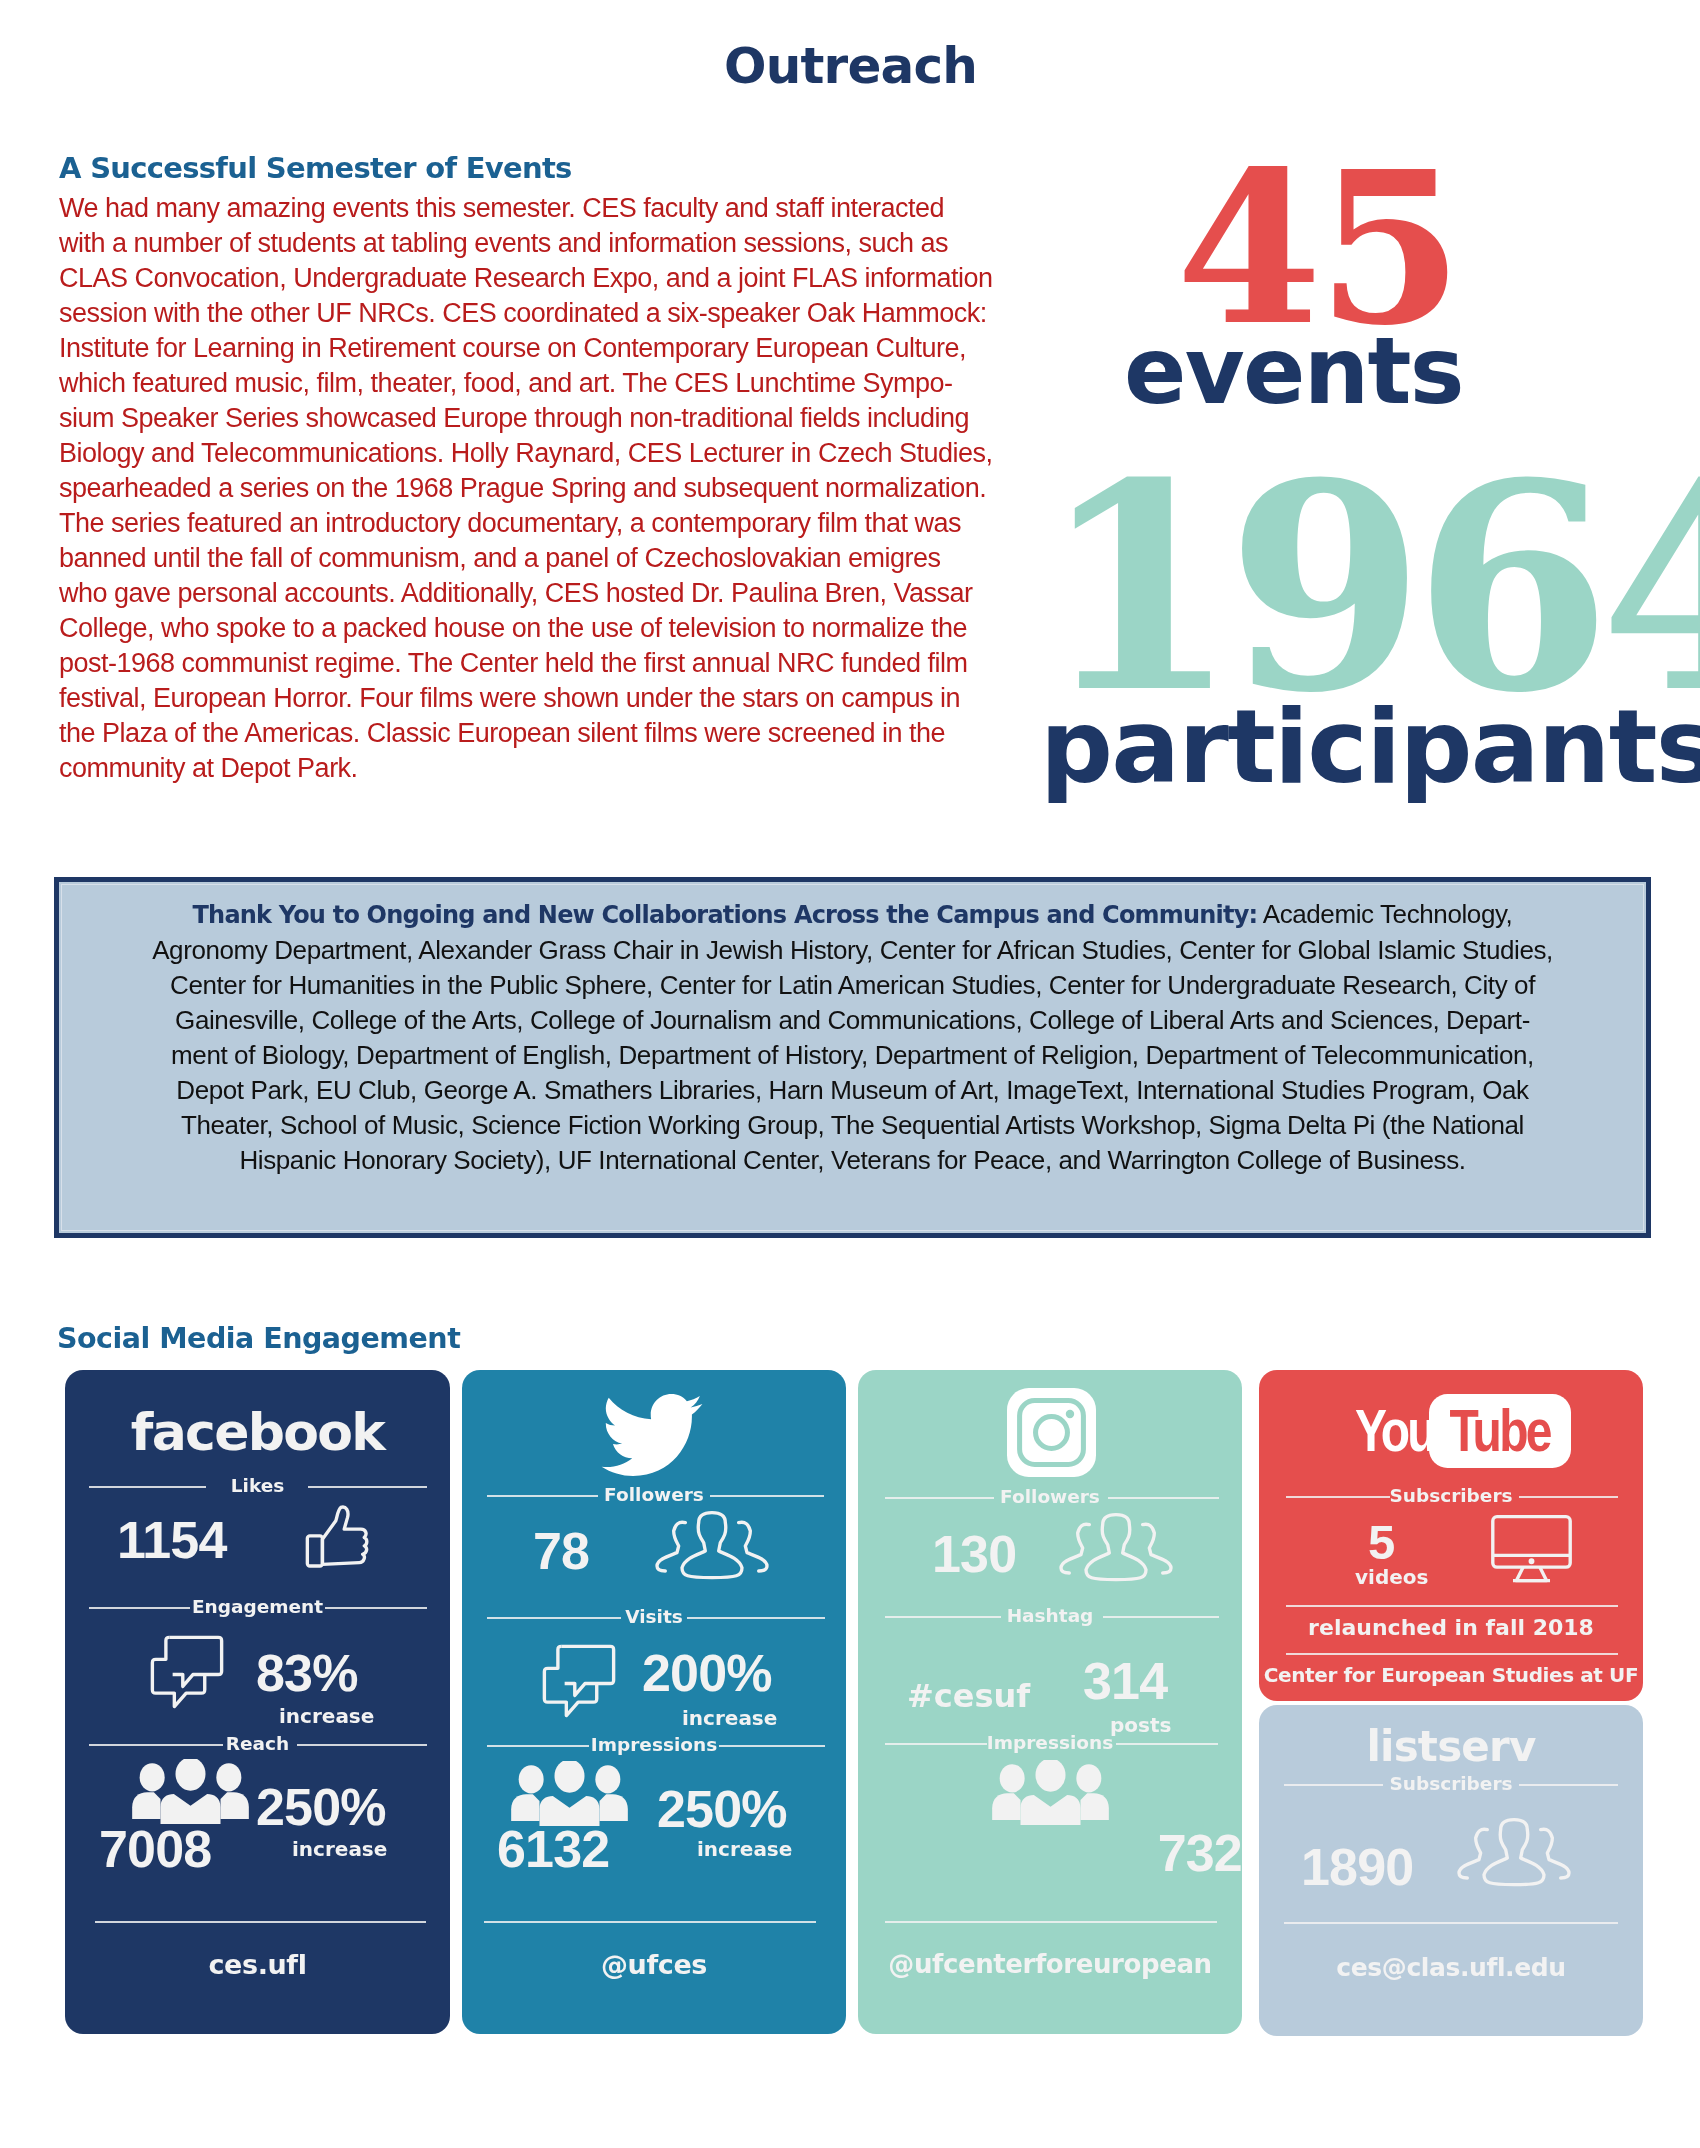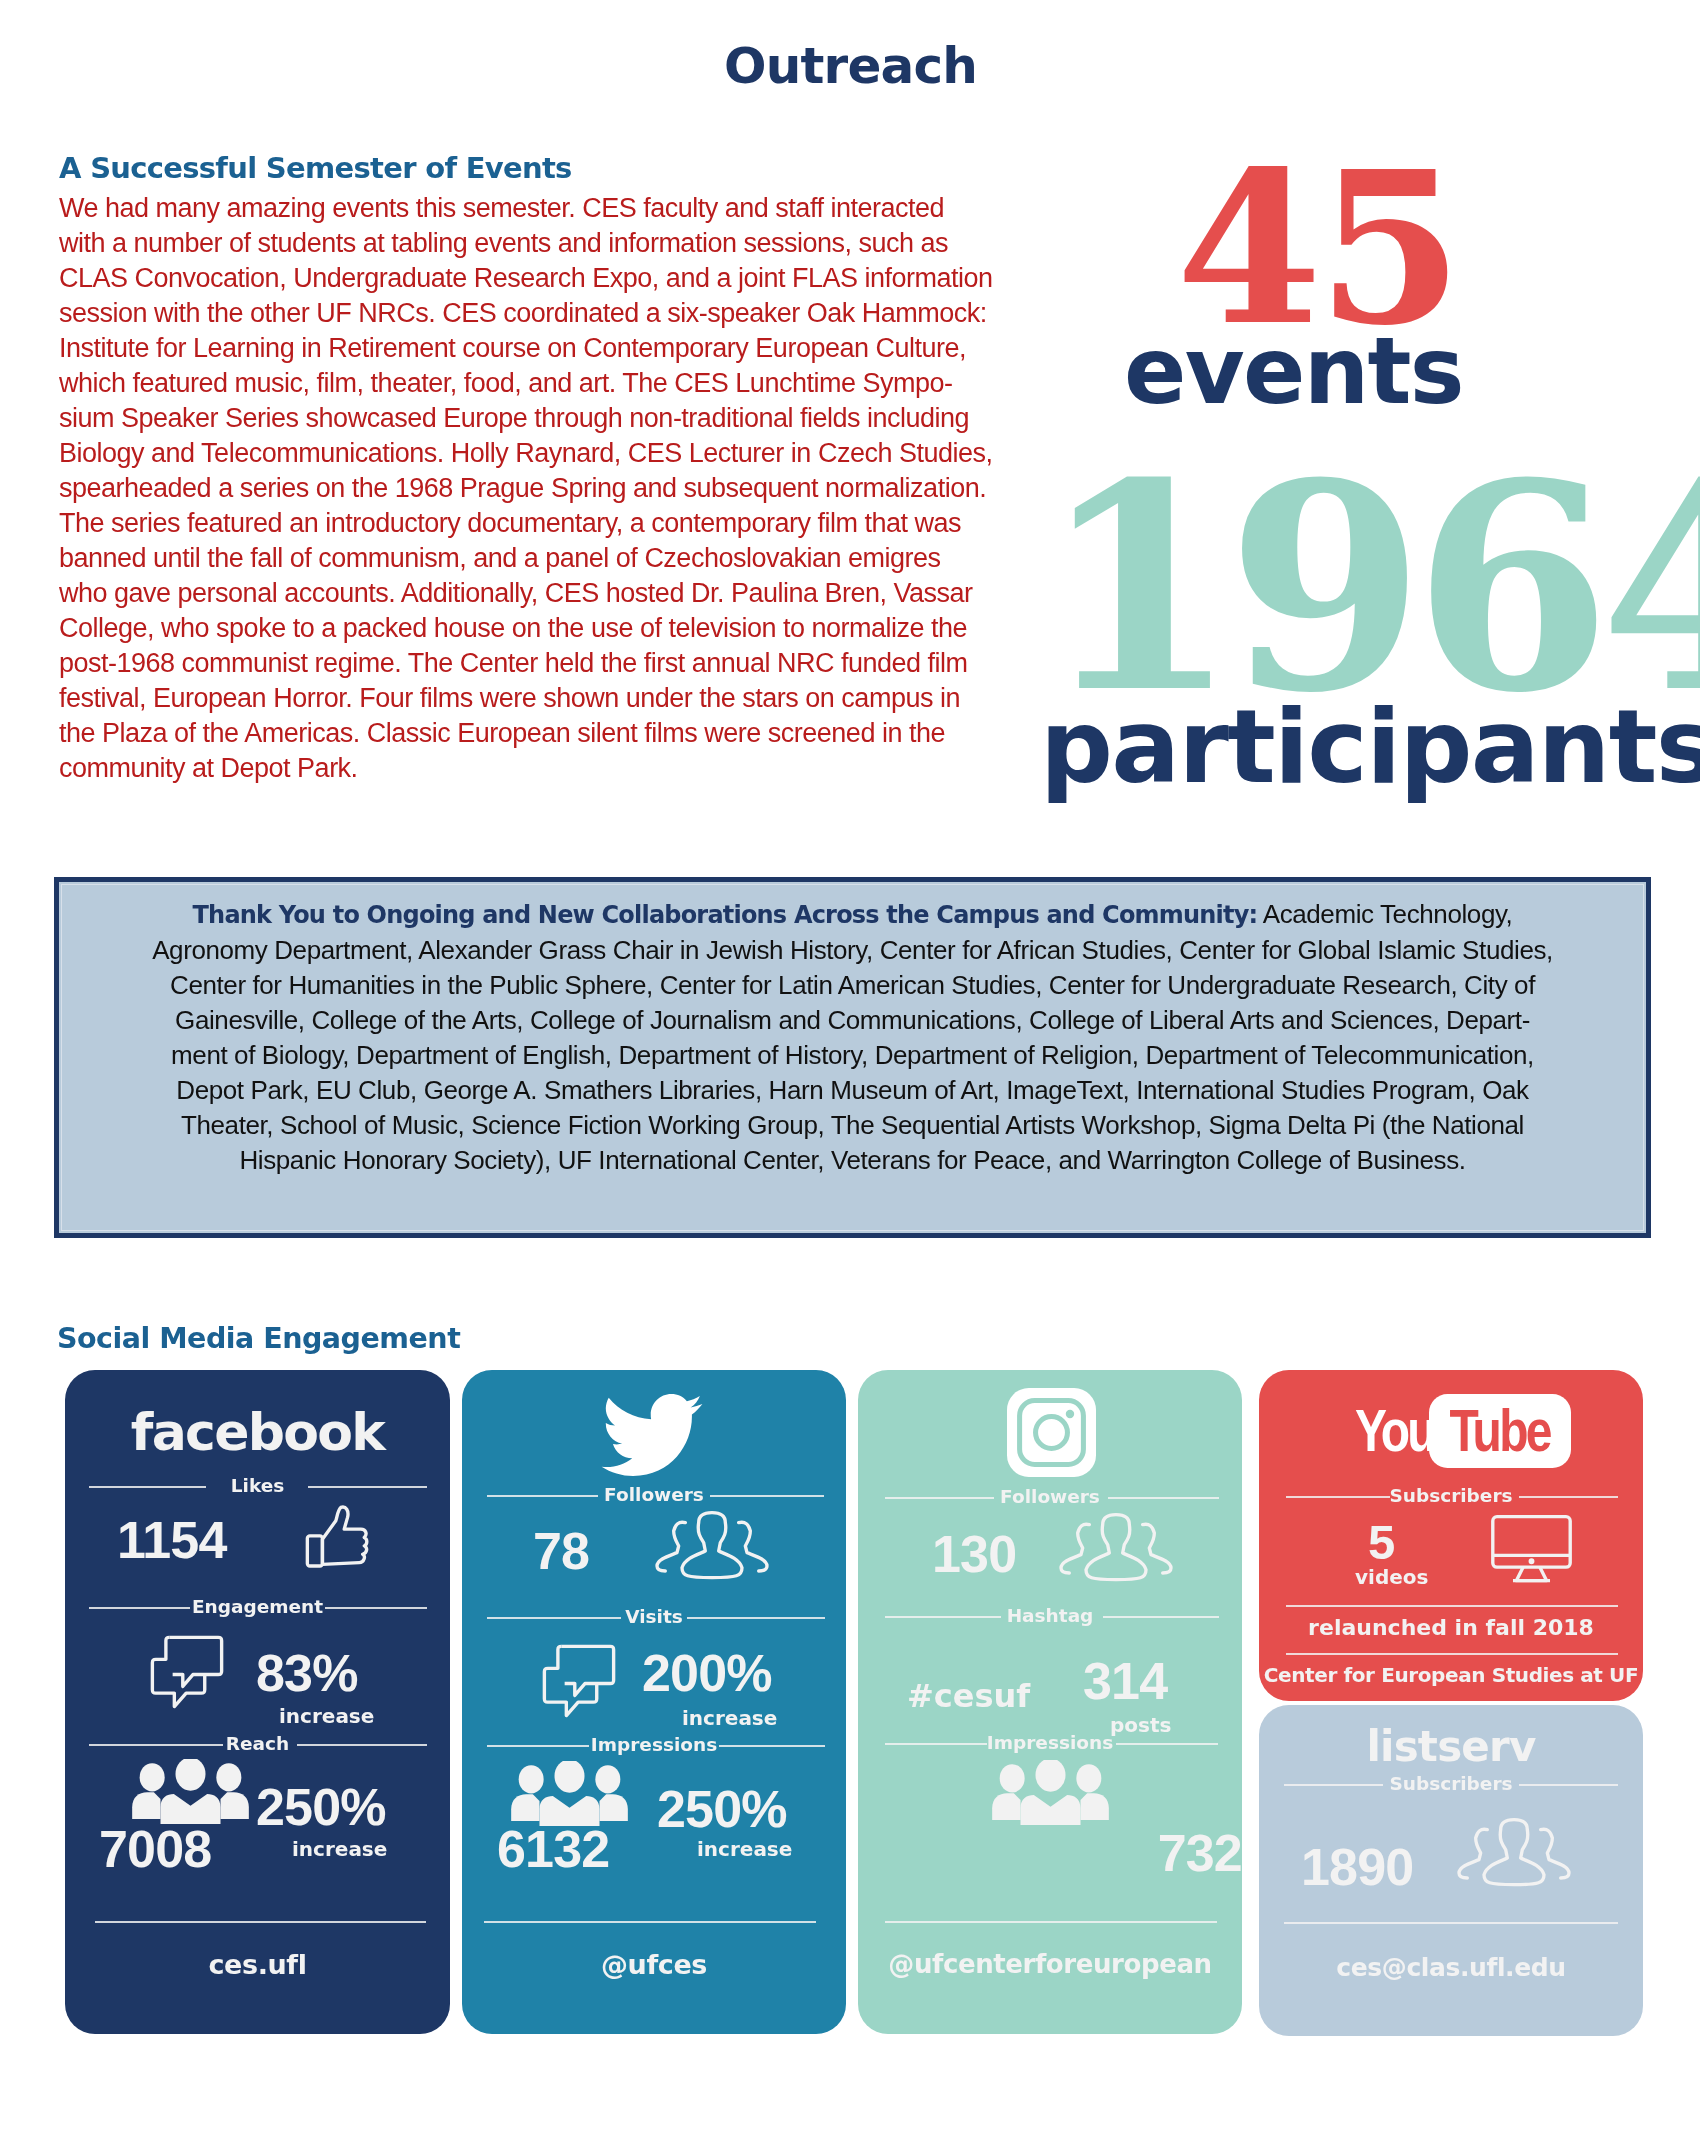--- a/index.html
+++ b/index.html
@@ -47,21 +47,21 @@
   .collab-box .collab-lead { font-family: "DejaVu Sans", sans-serif; font-weight: bold; color: #1e3765; font-size: 24px; letter-spacing: -0.8px; }
   .collab-box span.line { display: block; white-space: nowrap; text-align: center; }
 
   .social-heading {
     position: absolute; left: 57px; top: 1322px;
     font-family: "DejaVu Sans", sans-serif; font-weight: bold; font-size: 28.5px;
     color: #1b6192; letter-spacing: -0.5px;
   }
 
   .card {
-    position: absolute; border-radius: 30px; color: #f2f2f2;
+    position: absolute; border-radius: 18px; color: #f2f2f2;
     font-family: "DejaVu Sans", sans-serif;
   }
   .card-facebook { left: 65px; top: 1370px; width: 385px; height: 664px; background: #1e3765; }
   .card-twitter { left: 462px; top: 1370px; width: 384px; height: 664px; background: #1f82a8; }
   .card-instagram { left: 858px; top: 1370px; width: 384px; height: 664px; background: #9bd5c6; }
   .card-youtube { left: 1259px; top: 1370px; width: 384px; height: 331px; background: #e54e4d; }
   .card-listserv { left: 1259px; top: 1705px; width: 384px; height: 331px; background: #b8cbdb; }
 
   .abs { position: absolute; }
   .divider { position: absolute; height: 1.7px; background: rgba(242,242,242,0.85); }

